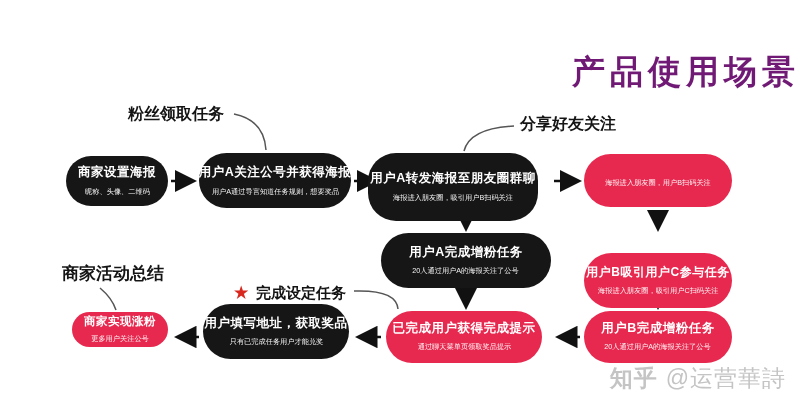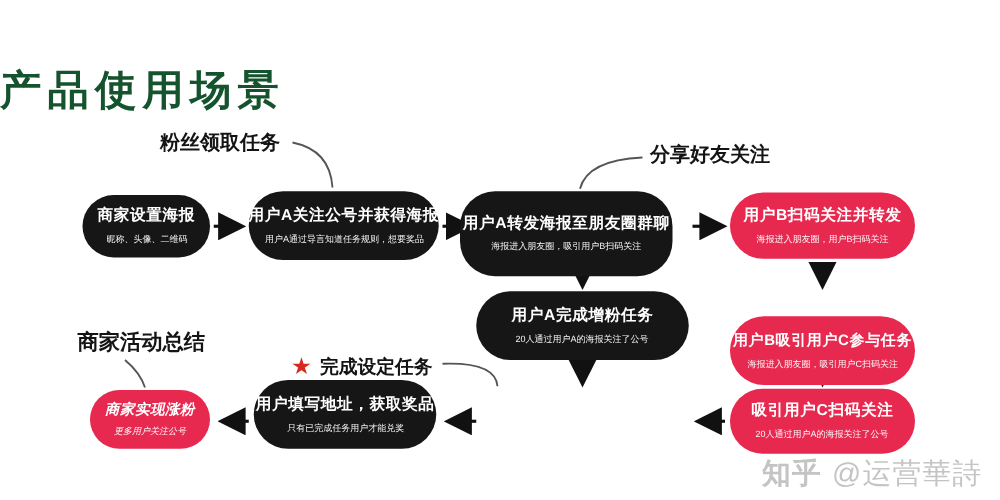--- a/index.html
+++ b/index.html
@@ -1,23 +1,23 @@
 <!DOCTYPE html>
 <html><head>
 <meta charset="utf-8">
 <style>
   html,body{margin:0;padding:0;background:#fff;}
   #stage{
     position:relative;width:800px;height:400px;background:#ffffff;overflow:hidden;
     font-family:"Liberation Sans",sans-serif;
   }
   .page-title{
-    position:absolute;left:0;right:0;top:50px;text-align:left;
+    position:absolute;left:0;right:0;top:50px;text-align:right;
     font-family:"DejaVu Serif",serif;font-size:33px;font-weight:bold;
-    color:#14532d;letter-spacing:5px;
+    color:#701a75;letter-spacing:5px;
   }
   .ann{position:absolute;font-weight:bold;color:#141414;white-space:nowrap;}
   .ann-fans{left:128px;top:104px;font-size:16px;}
   .ann-share{left:520px;top:114px;font-size:16px;}
   .ann-summary{left:38px;top:262px;font-size:17px;margin-left:24px;}
   .ann-complete{left:256px;top:284px;font-size:15px;}
   .star{position:absolute;left:234px;top:283px;font-size:16px;color:var(--star-red,#d8281e);font-weight:bold;}
   .node{
     position:absolute;border-radius:28px;color:#fff;
     display:flex;flex-direction:column;align-items:center;justify-content:center;
@@ -27,21 +27,21 @@
   .pink{background:var(--pink-box,#e8294f);}
   .node .t{font-size:12.5px;font-weight:bold;white-space:nowrap;letter-spacing:.5px;}
   .node .s{font-size:9px;margin-top:4px;opacity:.95;white-space:nowrap;transform:scale(.8);transform-origin:center;}
   .n1{left:66px;top:156px;width:102px;height:50px;}
   .n2{left:199px;top:153px;width:152px;height:55px;}
   .n3{left:368px;top:153px;width:170px;height:68px;}
   .n4{left:584px;top:154px;width:148px;height:53px;}
   .n5{left:381px;top:233px;width:170px;height:55px;text-align:center;}
   .n6{left:584px;top:233px;width:148px;height:55px;margin-top:20px;}
   .n6 .t{font-size:12px;}
-  .n7{left:72px;top:312px;width:96px;height:47px;font-style:italic;}
+  .n7{left:72px;top:312px;width:96px;height:35px;}
   .n7 .t{font-size:11.5px;}
   .n8{left:203px;top:292px;width:146px;height:55px;margin-top:12px;}
   .n9{left:386px;top:311px;width:156px;height:52px;}
   .n10{left:584px;top:311px;width:148px;height:52px;}
   .connectors{position:absolute;left:0;top:0;pointer-events:none;}
   .watermark{
     position:absolute;right:14px;bottom:6px;font-size:23px;
     color:var(--watermark,#c4c4c4);letter-spacing:1px;white-space:nowrap;
   }
   .watermark .brand{font-weight:bold;margin-right:8px;}
@@ -91,41 +91,44 @@
   </div>
   <div class="node black n2">
     <span class="t">用户A关注公号并获得海报</span>
     <span class="s">用户A通过导言知道任务规则，想要奖品</span>
   </div>
   <div class="node black n3">
     <span class="t">用户A转发海报至朋友圈群聊</span>
     <span class="s">海报进入朋友圈，吸引用户B扫码关注</span>
   </div>
   <div class="node pink n4">
-    <span class="t">用户B扫码关注并转发</span>
     <span class="s">海报进入朋友圈，用户B扫码关注</span>
   </div>
   <div class="node black n5">
     <span class="t">用户A完成增粉任务</span>
     <span class="s">20人通过用户A的海报关注了公号</span>
   </div>
   <div class="node pink n6">
     <span class="t">用户B吸引用户C参与任务</span>
     <span class="s">海报进入朋友圈，吸引用户C扫码关注</span>
   </div>
   <div class="node pink n7">
     <span class="t">商家实现涨粉</span>
     <span class="s">更多用户关注公号</span>
   </div>
   <div class="node black n8">
     <span class="t">用户填写地址，获取奖品</span>
     <span class="s">只有已完成任务用户才能兑奖</span>
   </div>
+  <div class="node pink n9">
+    <span class="t">已完成用户获得完成提示</span>
+    <span class="s">通过聊天菜单页领取奖品提示</span>
+  </div>
   <div class="node pink n10">
-    <span class="t">吸引用户C扫码关注</span>
+    <span class="t">用户B完成增粉任务</span>
     <span class="s">20人通过用户A的海报关注了公号</span>
   </div>
 
   <div class="watermark">
     <span class="brand">知乎</span><span>@运营華詩</span>
   </div>
 
 </div>
 
 </body></html>

